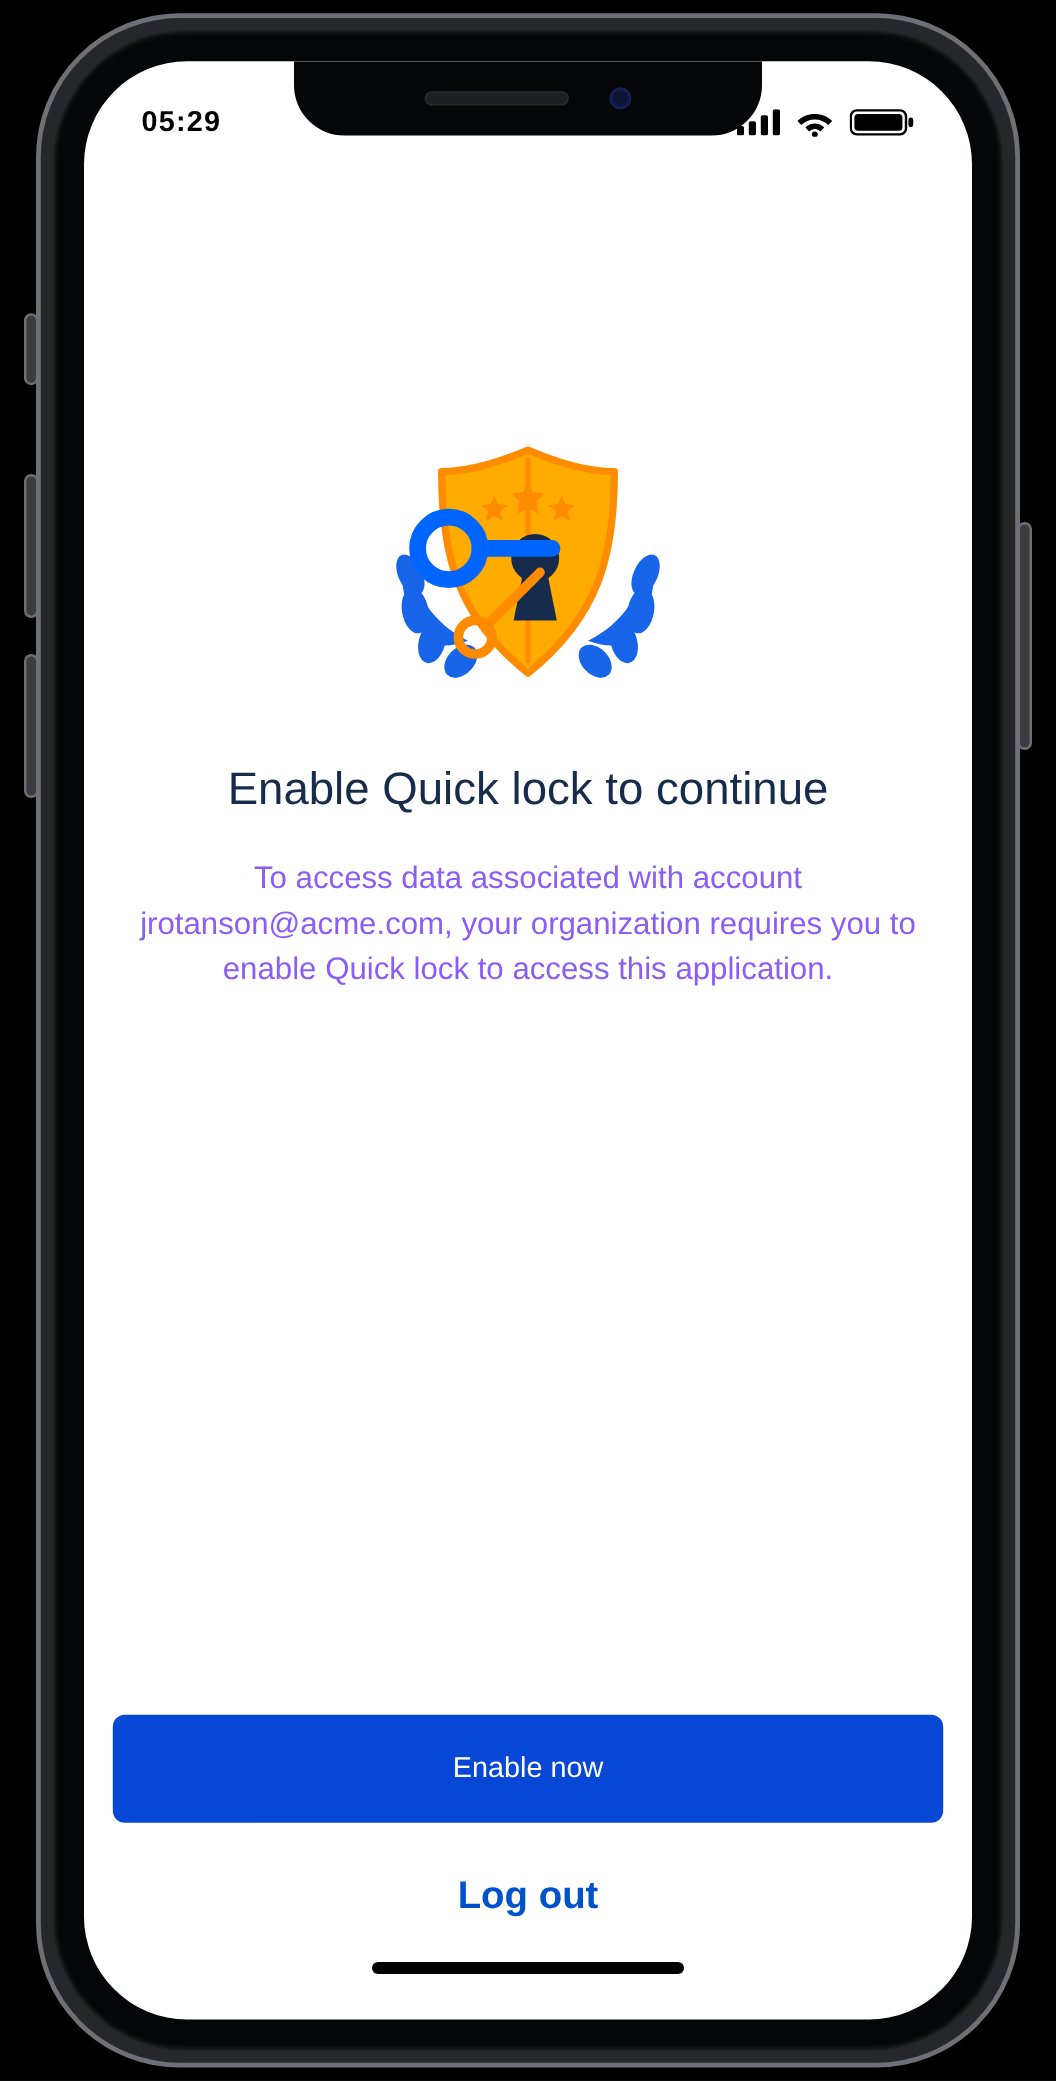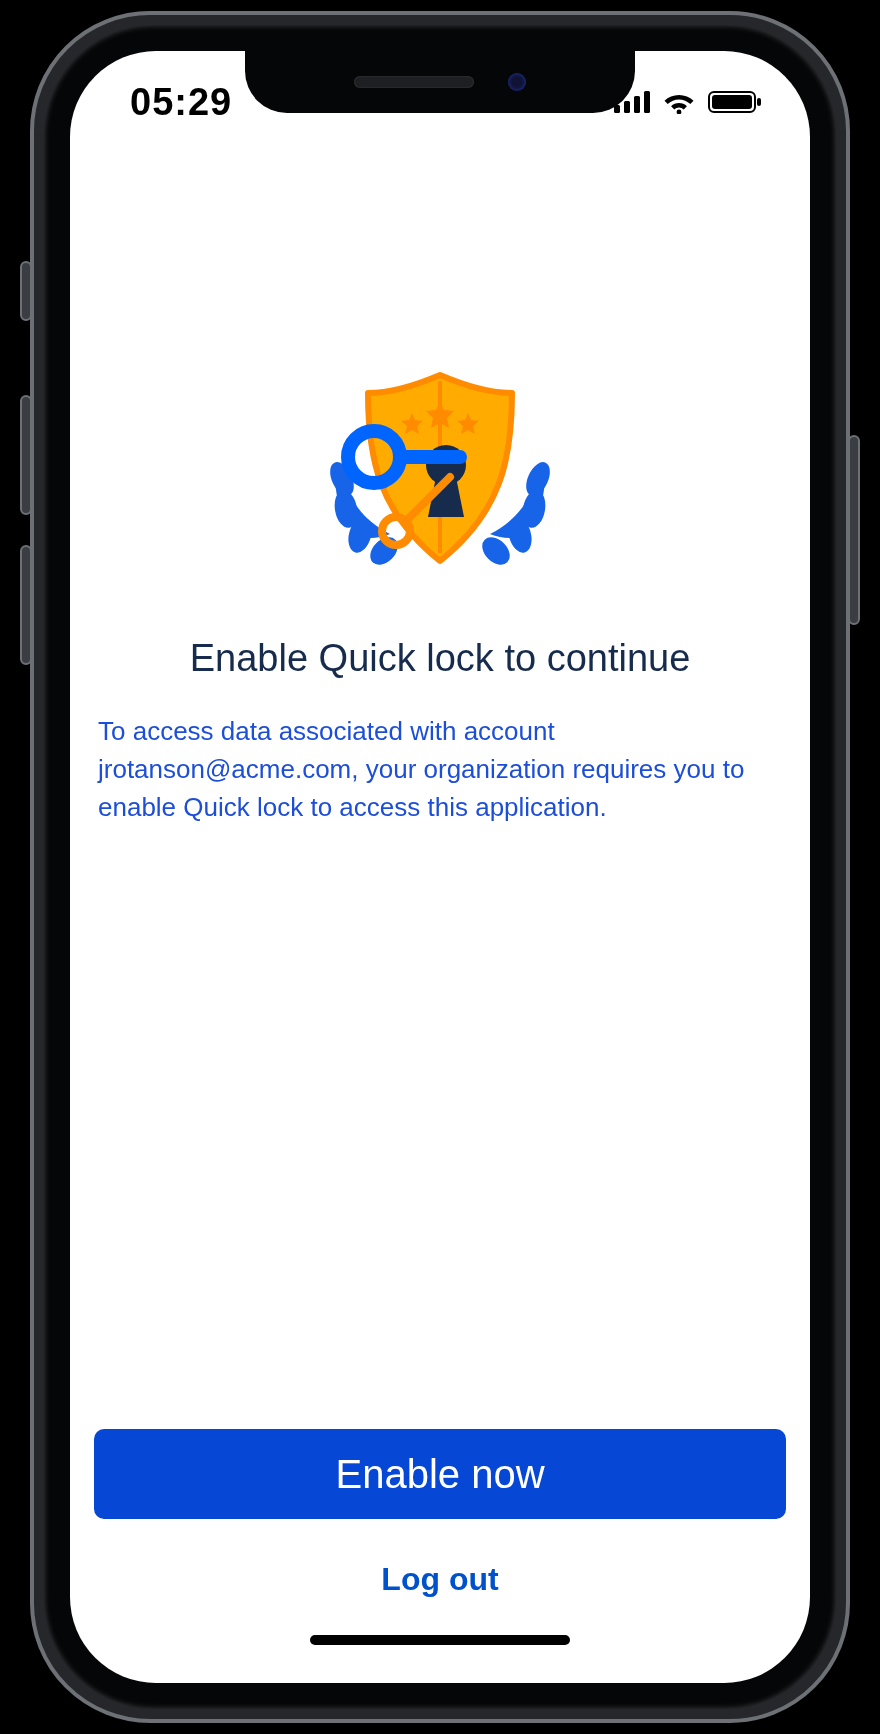--- a/index.html
+++ b/index.html
@@ -43,47 +43,47 @@
   }
   .speaker { width:120px; height:12px; background:#1e1f22; border-radius:6px; box-shadow: inset 0 0 2px #444; }
   .camera  { width:18px; height:18px; background:#101334; border-radius:50%; box-shadow: inset 0 0 4px #2239a0; }
 
   
   .status-bar {
     height:80px; flex:0 0 auto;
     display:flex; align-items:center; justify-content:space-between;
     padding:22px 48px 0;
   }
-  .clock { font-size:38px; font-weight:600; letter-spacing:1px; color:#000;margin-left:12px; }
+  .clock { font-size:24px; font-weight:600; letter-spacing:1px; color:#000; }
   .status-right { display:flex; align-items:center; gap:12px; }
   .status-right svg { display:block; }
 
   
   .content {
     flex:1 1 auto; display:flex; flex-direction:column;
     padding:0 24px 24px;
   }
   .hero {
     flex:1 1 auto; display:flex; flex-direction:column; align-items:center;
     padding-top:230px;
   }
   .illustration { width:280px; height:220px; margin-bottom:56px; }
   .title {
     font-size:38px; font-weight:400; color:#172B4D; text-align:center;
     margin-bottom:32px;
   }
   .body-text {
-    font-size:26px; line-height:38px; color:#1d4ed8; text-align:left;
+    font-size:26px; line-height:38px; color:#8b5cf6; text-align:center;
     padding:0 4px; margin-bottom:22px;
   }
 
   .actions { flex:0 0 auto; }
   .primary-btn {
     width:100%; height:90px; border:none; border-radius:10px;
-    background:#0747D6; color:#fff; font-size:40px; font-weight:500;
+    background:#0747D6; color:#fff; font-size:24px; font-weight:500;
     cursor:pointer;
   }
   .secondary-btn {
     width:100%; height:80px; margin-top:20px; border:none; background:transparent;
     color:#0052CC; font-size:32px; font-weight:700; cursor:pointer;
   }
   .home-indicator {
     flex:0 0 auto; display:flex; justify-content:center; padding:16px 0 14px;
   }
   .home-indicator div { width:260px; height:10px; background:#000; border-radius:6px; }

